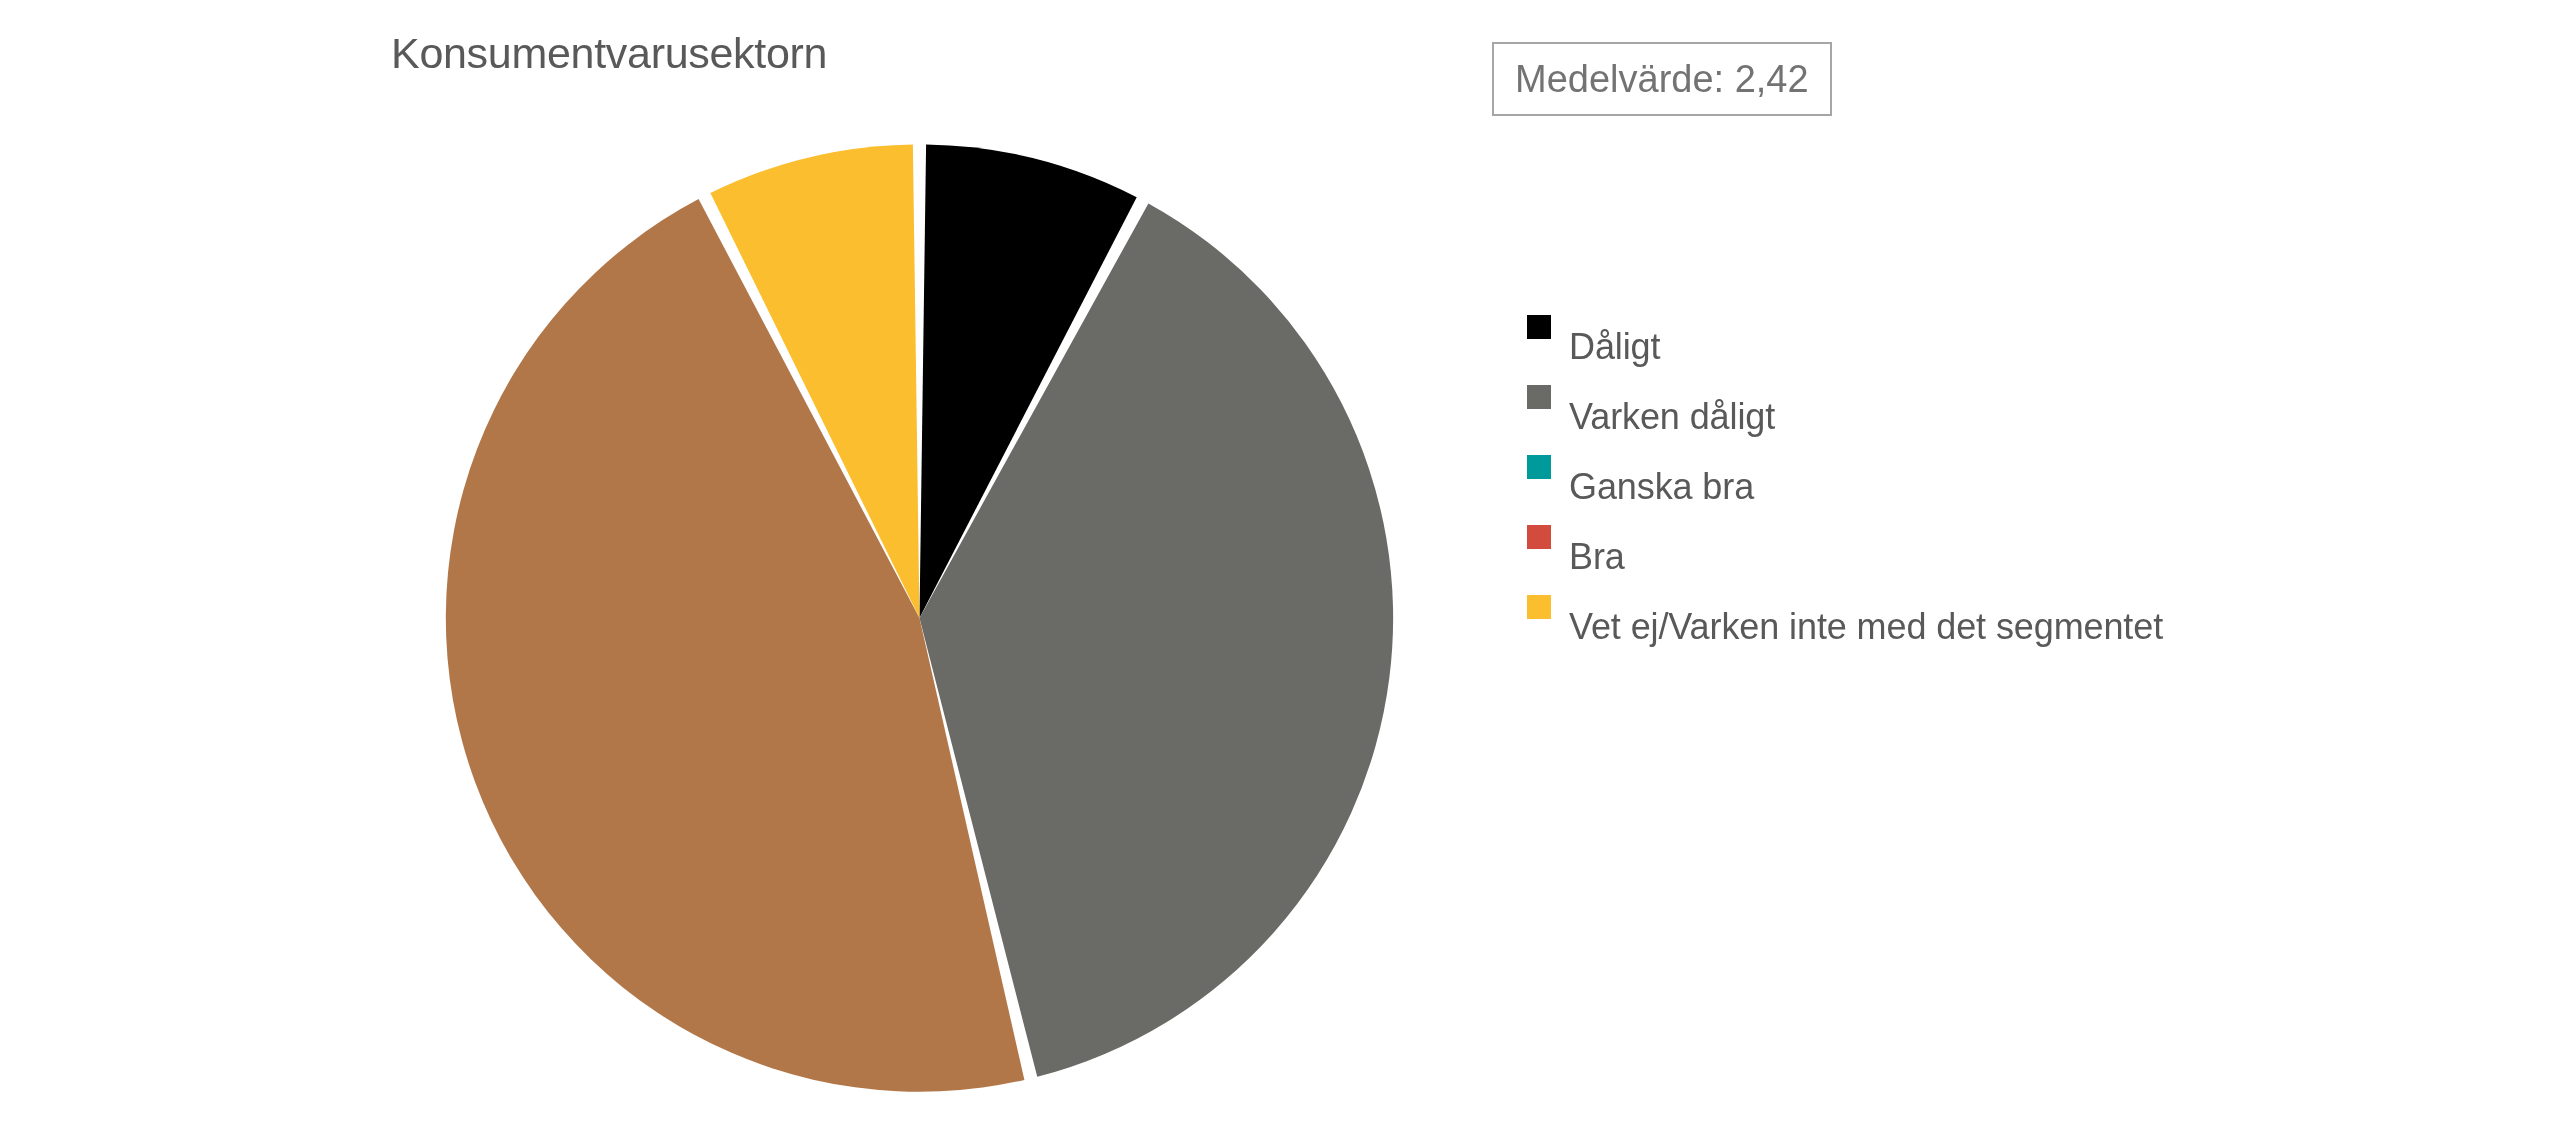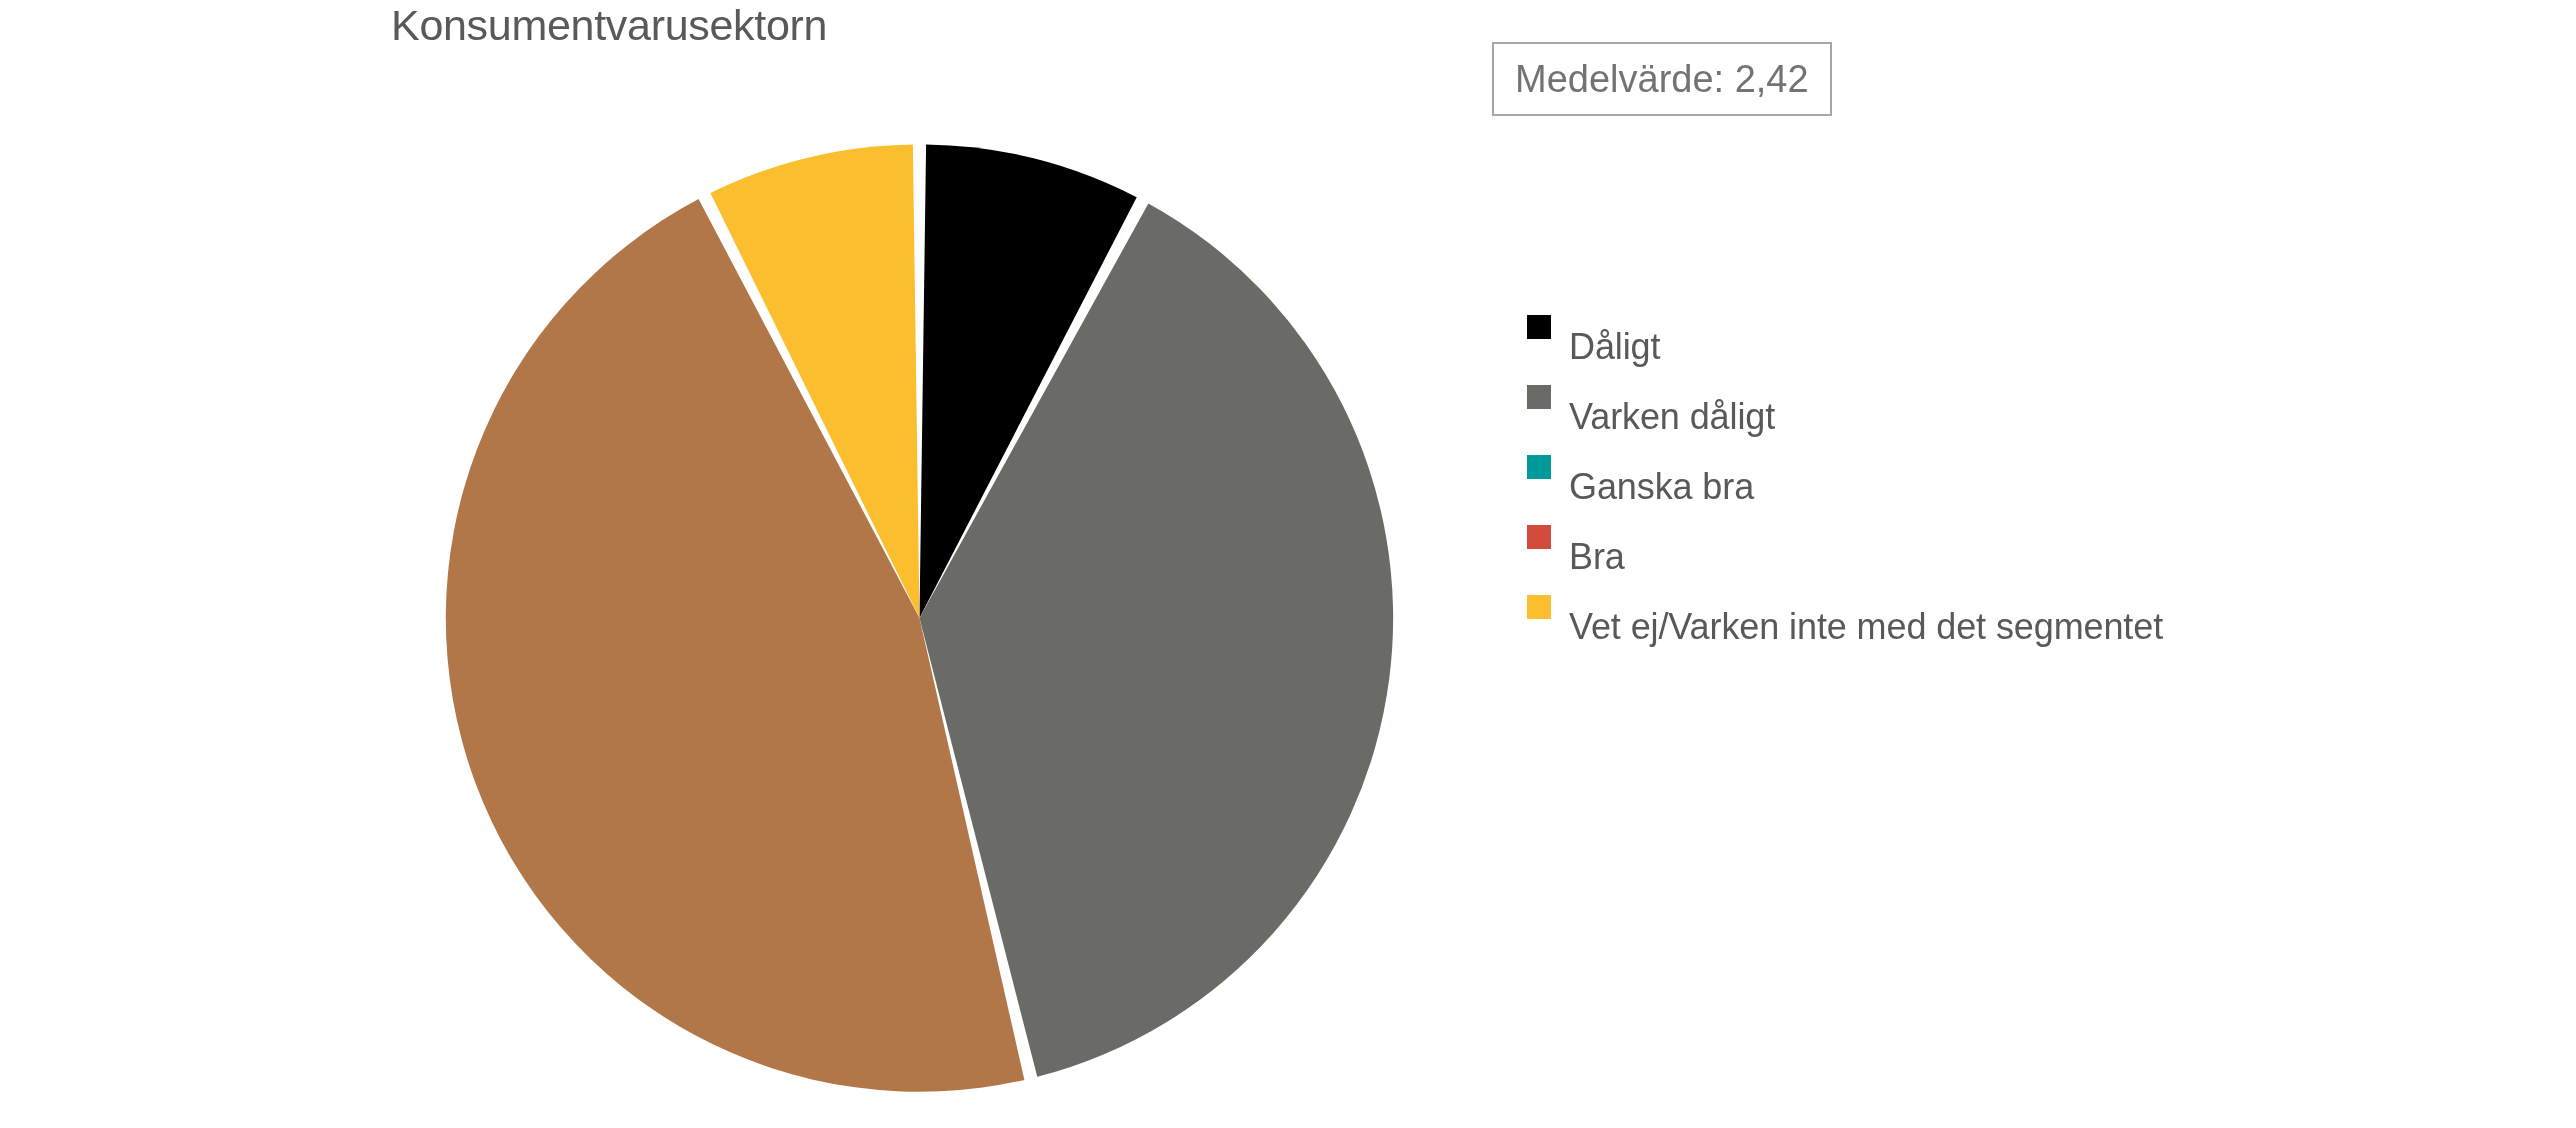--- a/index.html
+++ b/index.html
@@ -16,21 +16,21 @@
     width: 2576px;
     height: 1128px;
     background: #ffffff;
     overflow: hidden;
   }
 
   
   #chart-title {
     position: absolute;
     left: 391px;
-    top: 3px;
+    top: 31px;
     width: 628px;
     font-size: 43px;
     line-height: 1.05;
     color: #595959;
     letter-spacing: -0.3px;
     white-space: nowrap;
   }
 
   
   #mean-box {

